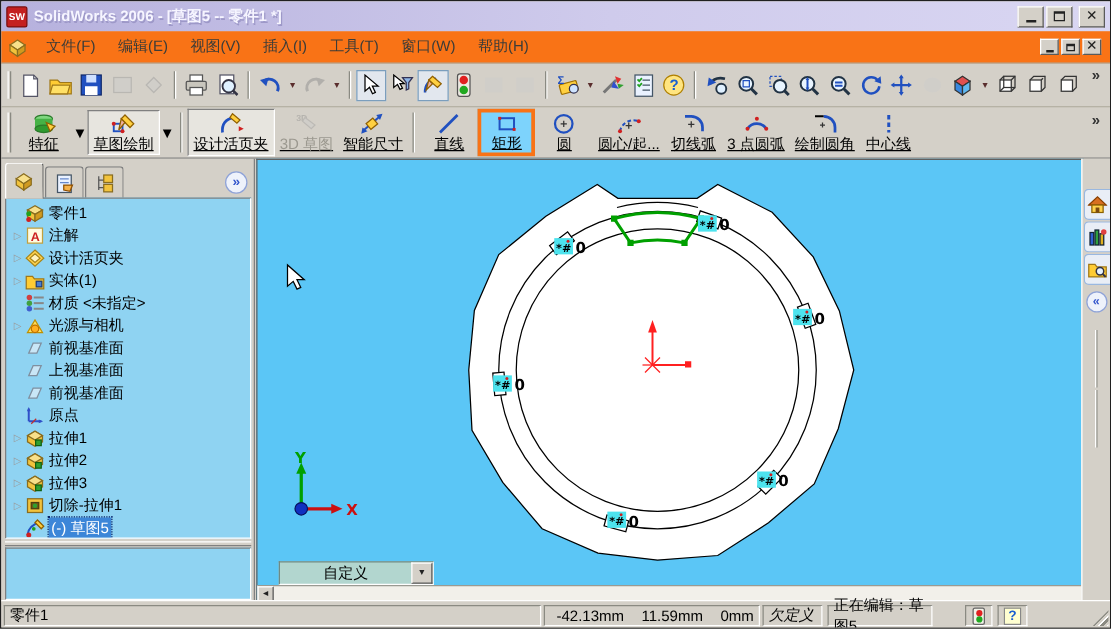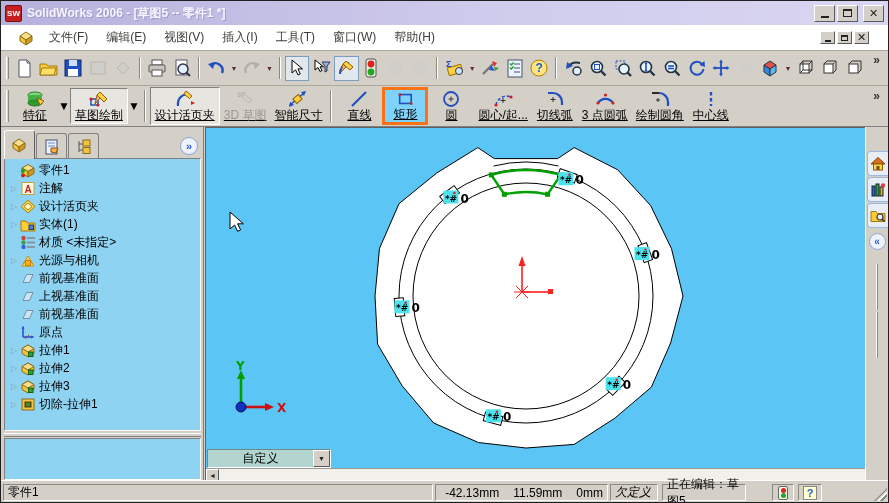--- a/index.html
+++ b/index.html
@@ -15,22 +15,22 @@
     color:#fff;font-size:8px;font-weight:bold;display:flex;align-items:center;justify-content:center;margin-right:5px;}
   .title-text{color:#f6f5ff;font-weight:bold;text-shadow:1px 1px 0 #9d98c8;white-space:nowrap;}
   .winbtns{margin-left:auto;display:flex;gap:2px;}
   .wbtn{width:21px;height:17px;background:#d4d0c8;border:1px solid;border-color:#fff #5a5a5a #5a5a5a #fff;
     display:flex;align-items:center;justify-content:center;font-size:10px;line-height:1;}
   .wbtn.close{margin-left:3px;}
   .glyph-min{width:8px;height:2px;background:#222;margin-top:8px;}
   .glyph-max{width:9px;height:8px;border:1px solid #222;border-top:2px solid #222;}
   .glyph-x{font-weight:bold;font-size:11px;color:#222;}
   
-  .menubar{position:absolute;left:0;top:24px;right:0;height:26px;background:#ffffff;
-    display:flex;align-items:center;padding:0 15px;border-bottom:1px solid #aca899;}
+  .menubar{position:absolute;left:0;top:24px;right:0;height:26px;background:#f97316;
+    display:flex;align-items:center;padding:0 3px;border-bottom:1px solid #aca899;}
   .app-icon{width:18px;height:16px;margin:0 4px 0 2px;}
   .menu-item{padding:3px 9px;color:#3c3c38;}
   .mdi-btns{margin-left:auto;display:flex;gap:2px;margin-right:4px;}
   .wbtn.small{width:15px;height:13px;}
   .wbtn.small .glyph-min{width:6px;margin-top:6px;}
   .wbtn.small .glyph-max{width:7px;height:6px;border-top-width:2px;}
   
   .toolbar1{position:absolute;left:0;top:50px;right:0;height:35px;background:#d4d0c8;
     display:flex;align-items:center;padding:0 2px;border-bottom:1px solid #aca899;}
   .grip{width:3px;height:22px;border-left:1px solid #fff;border-right:1px solid #8a8a82;margin:0 3px;}
@@ -67,21 +67,21 @@
   .tlabel{font-size:12px;}
   .trow.selected .tlabel{background:#3c86d8;color:#fff;padding:0 2px;outline:1px dotted #0a246a;}
   .splitter{position:absolute;left:3px;top:306px;right:2px;height:4px;background:#d4d0c8;
     border-top:1px solid #fff;border-bottom:1px solid #808080;}
   .lower-pane{position:absolute;left:3px;top:311px;right:2px;bottom:2px;background:#8fd3f2;
     border:1px solid;border-color:#808080 #fff #fff #808080;}
   
   .viewport{position:absolute;left:204px;top:0;width:662px;height:355px;background:#5bc6f6;
     border:1px solid;border-color:#606060 #fff #fff #606060;}
   .viewport svg.gfx{position:absolute;left:0;top:0;}
-  .view-combo{position:absolute;left:1px;bottom:13px;width:124px;height:19px;background:#b2d6cf;
+  .view-combo{position:absolute;left:17px;bottom:13px;width:124px;height:19px;background:#b2d6cf;
     border:1px solid;border-color:#6e8a84 #fff #fff #6e8a84;display:flex;align-items:center;}
   .view-combo .val{flex:1;text-align:center;font-size:12px;}
   .combo-btn{width:17px;height:17px;background:#d4d0c8;border:1px solid;border-color:#fff #5a5a5a #5a5a5a #fff;
     display:flex;align-items:center;justify-content:center;font-size:7px;color:#222;}
   .hscroll{position:absolute;left:0;right:0;bottom:0;height:13px;background:#f2f0ea;border-top:1px solid #9a9a92;display:flex;}
   .hs-btn{width:13px;height:12px;background:#d4d0c8;border:1px solid;border-color:#fff #5a5a5a #5a5a5a #fff;
     display:flex;align-items:center;justify-content:center;font-size:7px;color:#222;}
   
   .task-pane{position:absolute;right:0;top:0;width:23px;height:355px;background:#d4d0c8;border-left:1px solid #fff;
     display:flex;flex-direction:column;align-items:center;padding-top:24px;}
@@ -642,20 +642,30 @@
           <span class="tlabel">拉伸3</span>
         </div>
         <div class="trow">
           <span class="tw">▷</span>
           <svg class="ticon" viewBox="0 0 16 15">
               <rect x="2" y="2" width="12" height="11" fill="#f2c33c" stroke="#8a6d1f"></rect>
               <rect x="5" y="5" width="6" height="5" fill="#6a5a18" stroke="#4a3e10"></rect>
               <circle cx="8" cy="7.5" r="1.8" fill="#30a030"></circle>
             </svg>
           <span class="tlabel">切除-拉伸1</span>
+        </div>
+        <div class="trow selected">
+          <span class="tw"></span>
+          <svg class="ticon" viewBox="0 0 16 15">
+              <path d="M2 13 Q3 5 12 3" fill="none" stroke="#2050c0" stroke-width="1.6"></path>
+              <polygon points="10,1 15,6 13,8 8,3" fill="#ffd040" stroke="#906000"></polygon>
+              <circle cx="3" cy="13" r="2" fill="#d02020"></circle>
+              <circle cx="7" cy="8" r="1.5" fill="#20a020"></circle>
+            </svg>
+          <span class="tlabel">(-) 草图5</span>
         </div>
       </div>
 
       <div class="splitter"></div>
       <div class="lower-pane"></div>
     </div>
 
     <div class="viewport">
       <svg class="gfx" id="part-svg" width="660" height="340" viewBox="0 0 660 340">
           <path d="M271.8,19.6 L230.7,45 L193,75.7 L173.5,120.4 L169,168 L171.6,216.2 L196.2,257.9 L227.7,295 L272.4,314.5 L320,320 L368.2,316.4 L408.8,290.2 L445.4,259.1 L464.6,215 L477,168 L465.5,120.7 L444.6,77.5 L411.7,41.8 L368.2,19.6 L351.7,30.6 L288.3,30.6 Z" fill="#ffffff" stroke="#000" stroke-width="1"></path>

